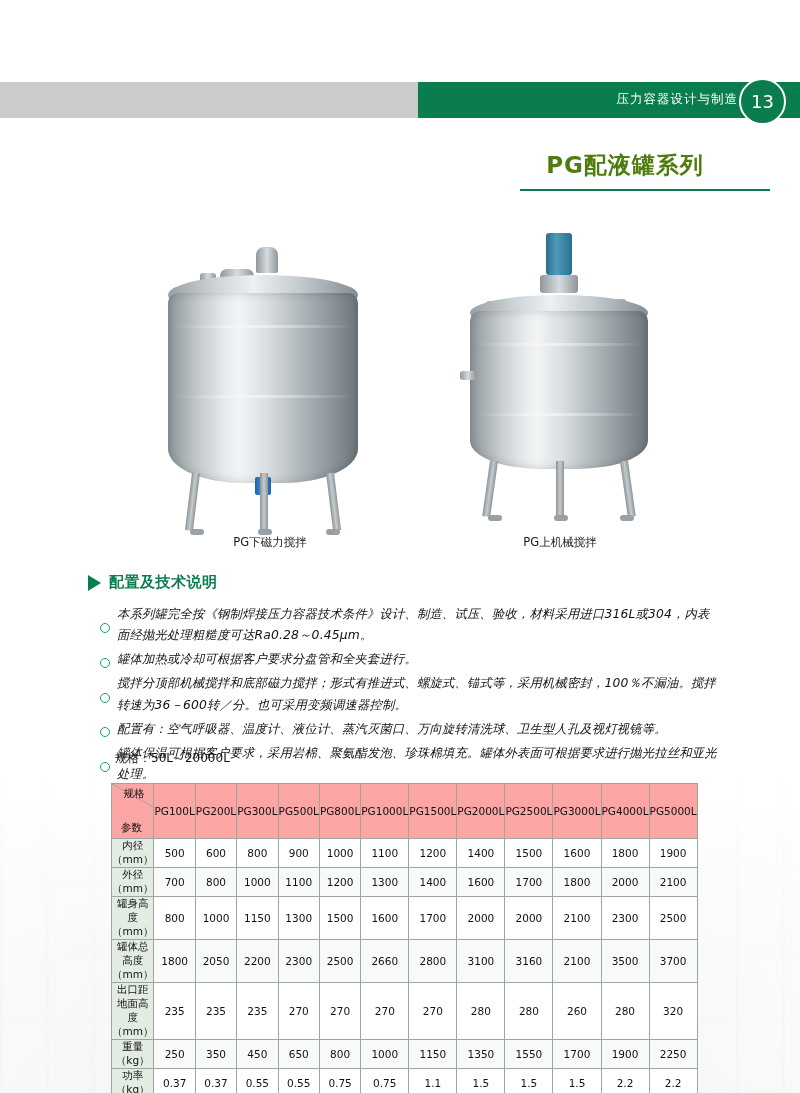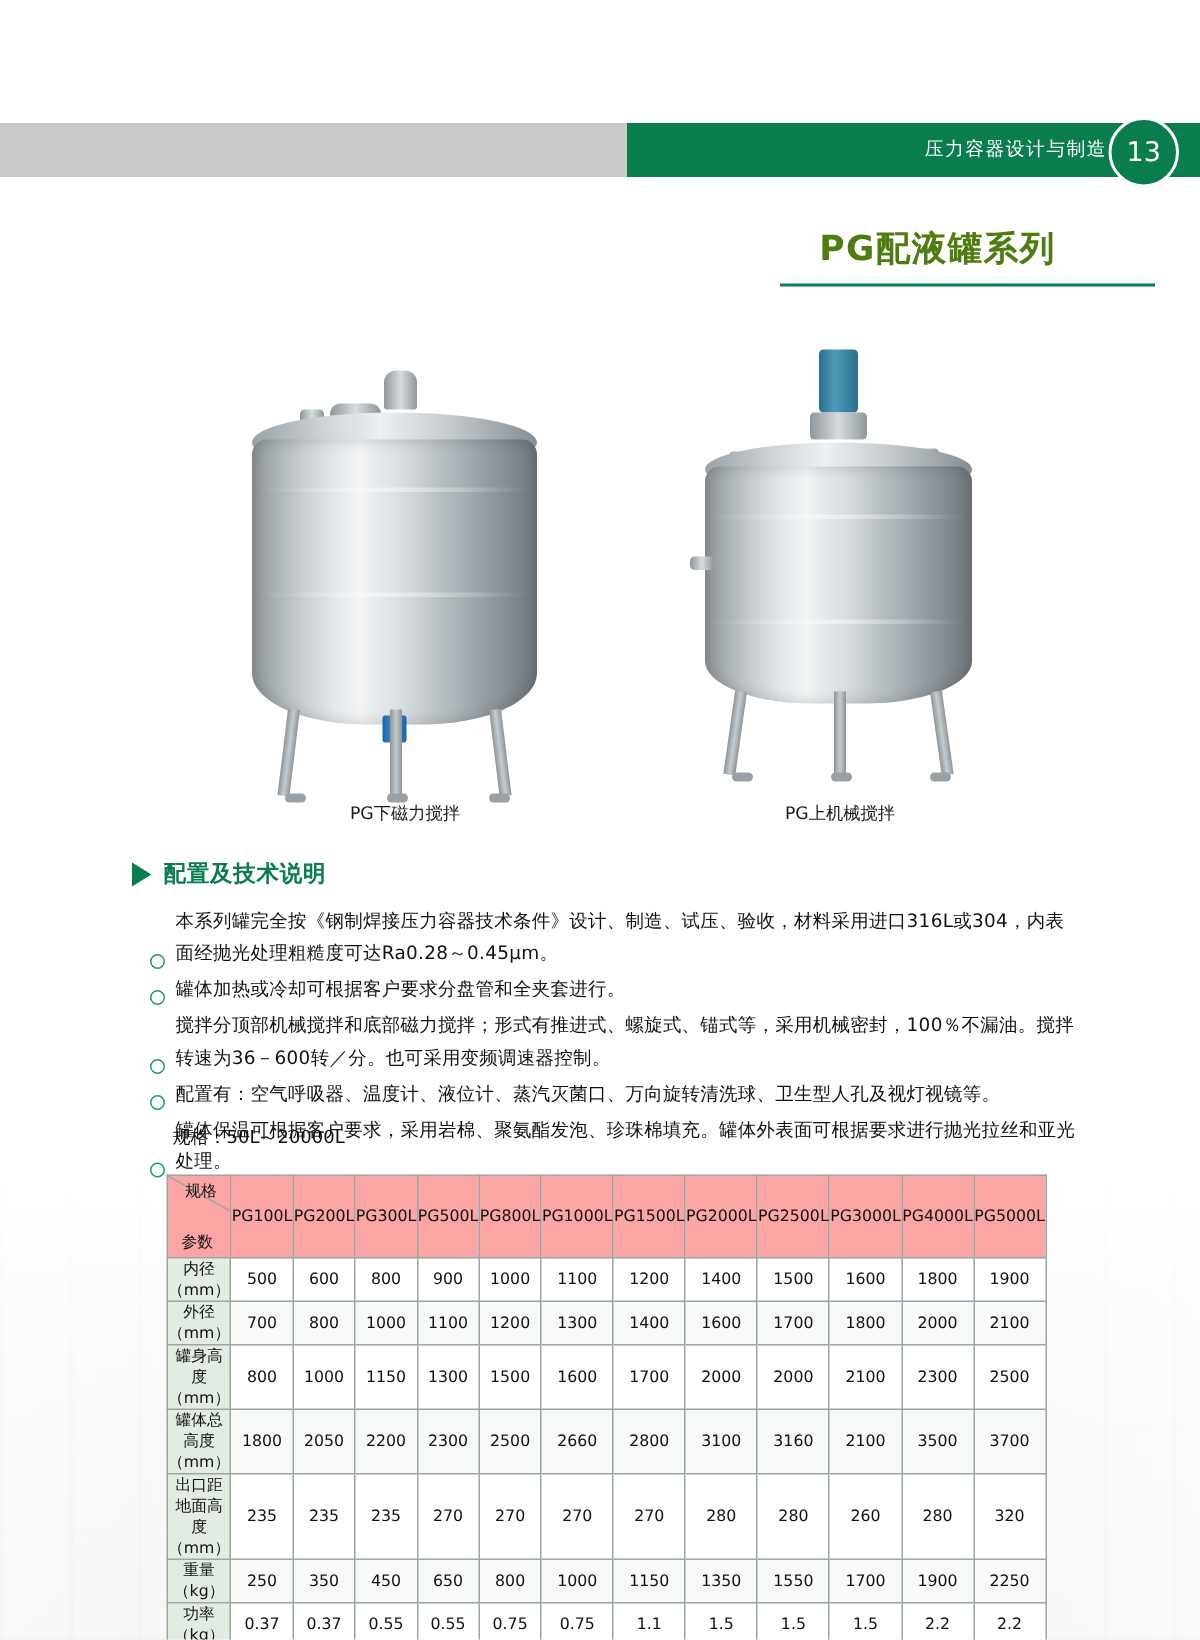--- a/index.html
+++ b/index.html
@@ -210,22 +210,23 @@
 
   
   .bullets {
     position: absolute;
     left: 100px;
     top: 604px;
     width: 620px;
   }
   .bullet-row {
     display: flex;
-    align-items: flex-end;
+    align-items: center;
     margin-bottom: 3px;
+    font-style: italic;
   }
   .bullet-mark {
     flex: 0 0 auto;
     width: 8px; height: 8px;
     border: 1.4px solid #1a9e6a;
     border-radius: 50%;
     margin-top: 6px;
     margin-right: 7px;
   }
   .bullet-text {

